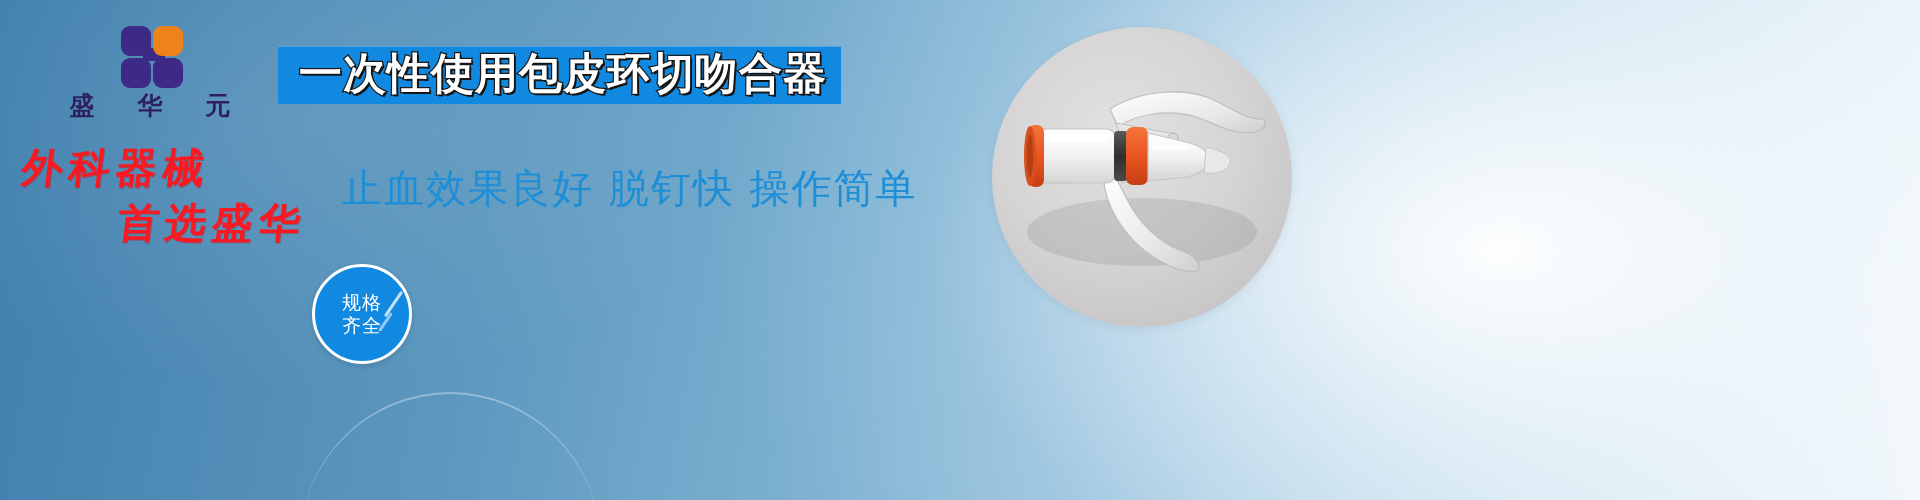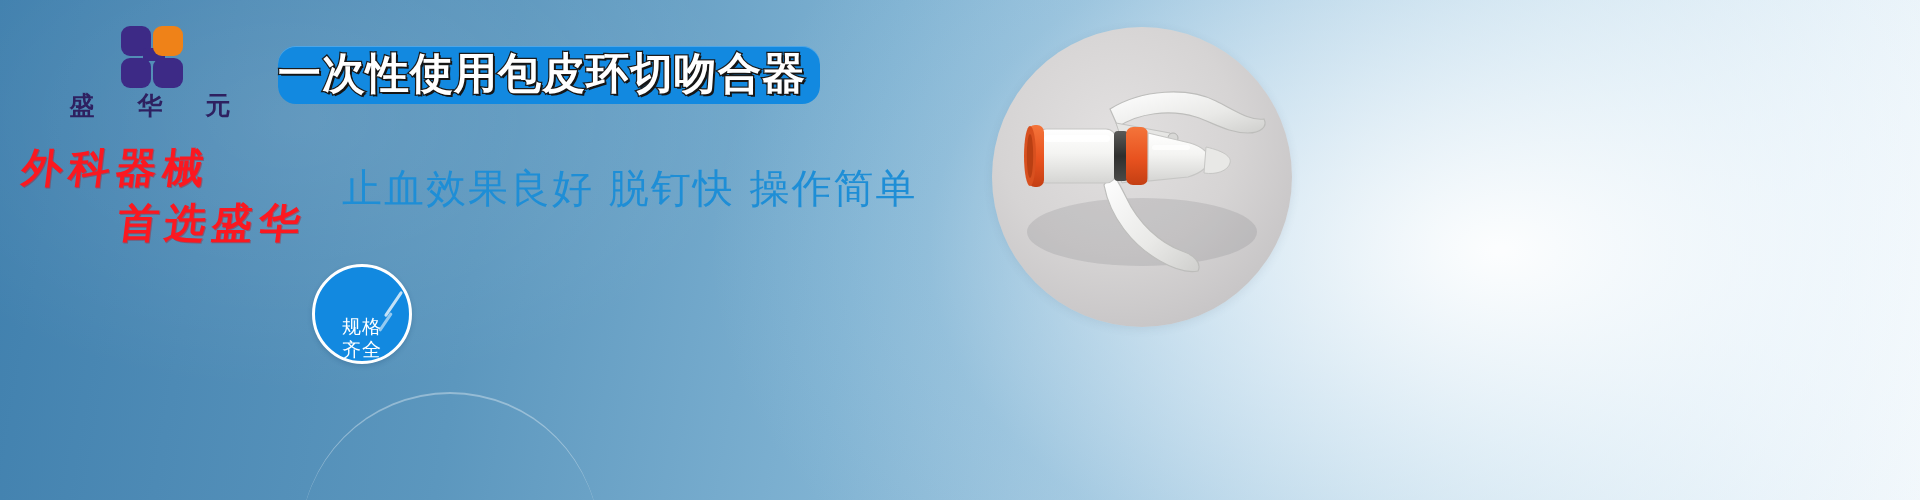--- a/index.html
+++ b/index.html
@@ -45,23 +45,22 @@
     transform:skewX(-7deg);
     text-shadow:1px 1px 0 rgba(190,0,10,0.35);
   }
   .calli-1{margin-left:0px;}
   .calli-2{margin-left:96px;margin-top:14px;}
 
   
   #title-bar{
     position:absolute;left:278px;top:46px;
     background:#1289e0;
-    padding:6px 14px 9px 0;
+    padding:6px 14px 9px 21px;
     box-shadow:0 1px 0 rgba(255,255,255,0.25) inset;
-    border-radius:18px;
   }
   #title-text{
     font-family:"DejaVu Sans","Liberation Sans",sans-serif;
     font-weight:700;font-size:43px;line-height:1.0;color:#ffffff;
     letter-spacing:1px;white-space:nowrap;
     -webkit-text-stroke:2.5px #1b1b1b;
     paint-order:stroke fill;
     text-shadow:2px 2px 0 #151515;
   }
 
@@ -73,21 +72,21 @@
     letter-spacing:2px;white-space:nowrap;line-height:1.1;
   }
 
   
   #features{position:absolute;left:312px;top:264px;display:flex;gap:43px;}
   .feature{
     position:relative;width:94px;height:94px;border-radius:50%;
     background:#1289e0;
     border:3px solid #ffffff;
     box-shadow:0 2px 5px rgba(20,60,100,0.22);
-    display:flex;align-items:flex-end;justify-content:center;
+    display:flex;align-items:center;justify-content:center;
     overflow:hidden;
   }
   .feature .slash{
     position:absolute;right:14px;top:22px;
     width:3px;height:30px;background:rgba(255,255,255,0.75);
     transform:rotate(34deg);border-radius:2px;
   }
   .feature .slash2{
     position:absolute;right:22px;top:44px;
     width:3px;height:22px;background:rgba(255,255,255,0.55);

